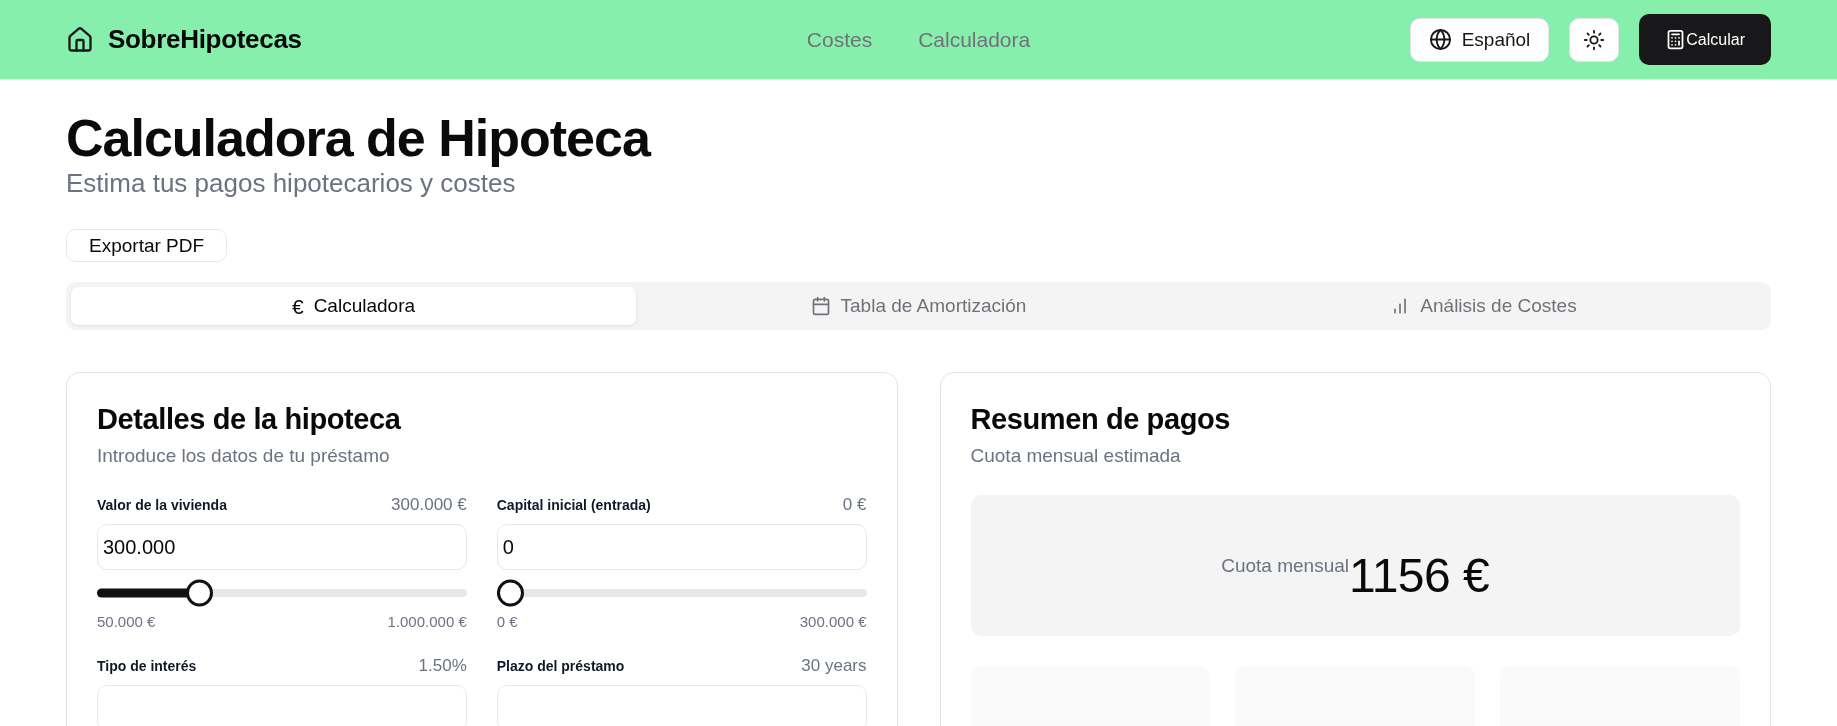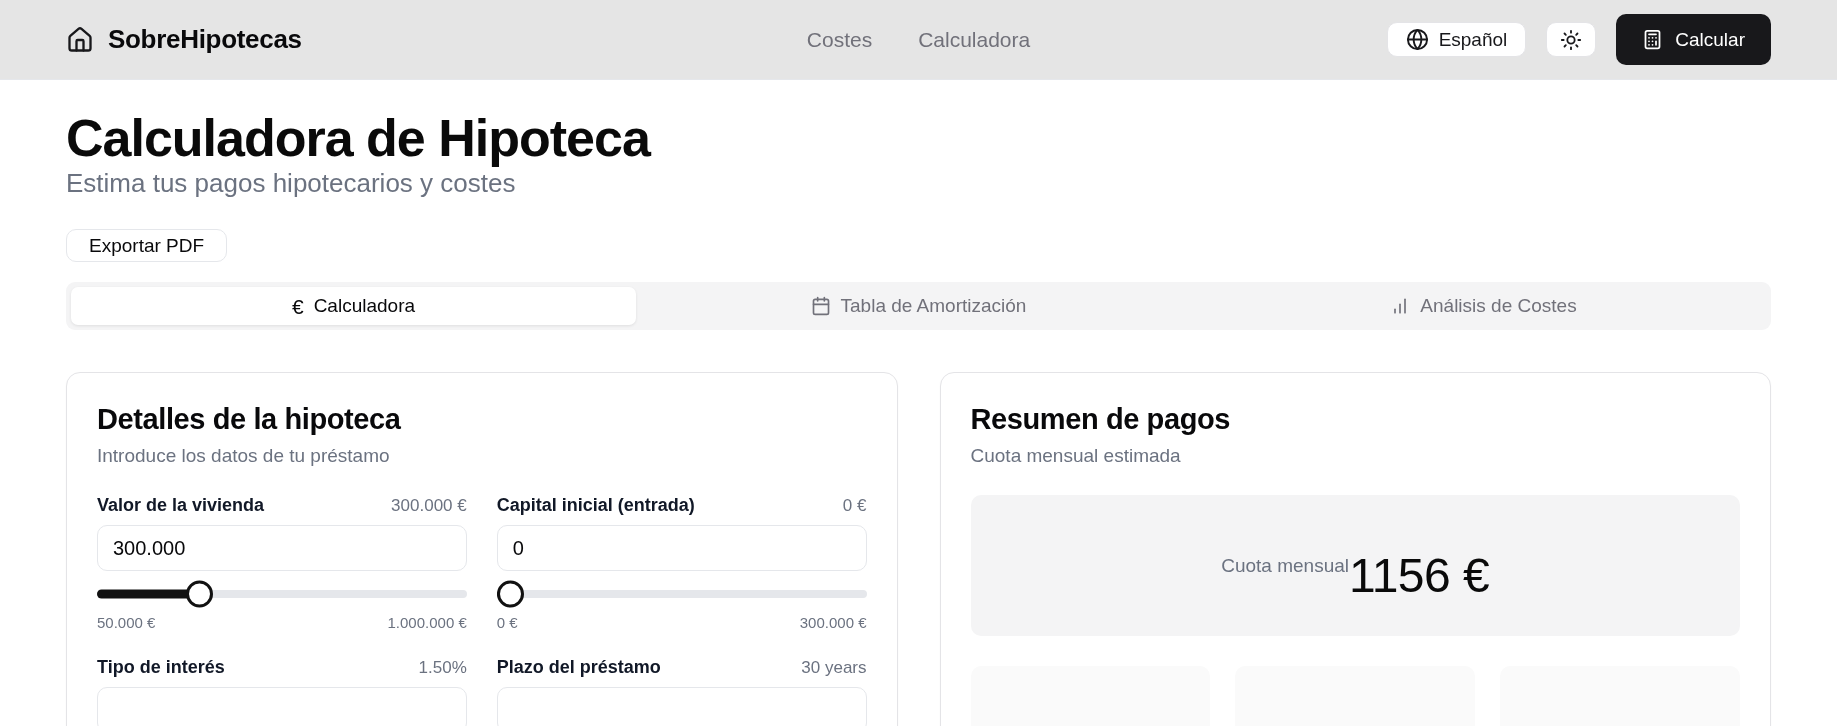--- a/index.html
+++ b/index.html
@@ -12,41 +12,41 @@
   svg { display: block; }
 
   
   .header {
     height: 80px;
     display: flex;
     align-items: center;
     justify-content: center;
     padding: 0 66px;
     border-bottom: 1px solid #e5e7eb;
-    background: #e5e5e5;
+    background: #86efac;
   }
   .brand { display: flex; align-items: center; gap: 14px; flex: 1; }
   .brand-icon { color: #18181b; }
   .brand-name { font-size: 26px; font-weight: 700; letter-spacing: -0.3px; }
   .nav { display: flex; gap: 46px; justify-content: center; }
   .nav a { text-decoration: none; color: #71717a; font-size: 21px; cursor: pointer; }
   .actions { display: flex; align-items: center; gap: 20px; flex: 1; justify-content: flex-end; }
   .btn-outline {
     display: inline-flex; align-items: center; gap: 10px;
-    height: 35px; padding: 0 18px;
+    height: 44px; padding: 0 18px;
     background: #fff; border: 1px solid #e4e4e7; border-radius: 10px;
     font-size: 19px; font-weight: 500; color: #18181b; cursor: pointer;
     font-family: inherit;
   }
   .btn-icononly { width: 50px; padding: 0; justify-content: center; }
   .btn-dark {
-    display: inline-flex; align-items: center; gap: 12px;
+    display: inline-flex; align-items: center; gap: 0;
     height: 51px; padding: 0 26px;
     background: #18181b; color: #fff; border: none; border-radius: 10px;
-    font-size: 19px; font-weight: 500; cursor: pointer;
+    font-size: 16px; font-weight: 500; cursor: pointer;
     font-family: inherit;
   }
 
   
   .main { padding: 0 66px; }
   .page-title { margin-top: 28px; font-size: 52px; font-weight: 700; letter-spacing: -1px; color: #0a0a0a; }
   .page-subtitle { font-size: 26px; color: #6b7280; }
   .export-btn {
     margin-top: 30px;
     display: inline-flex; align-items: center;
@@ -83,26 +83,26 @@
     border: 1px solid #e4e4e7; border-radius: 14px;
     background: #fff; padding: 30px; min-height: 420px;
     box-shadow: 0 1px 2px rgba(0,0,0,0.03);
   }
   .card-title { font-size: 29px; font-weight: 700; letter-spacing: -0.4px; }
   .card-subtitle { margin-top: 9px; font-size: 19px; color: #6b7280; }
 
   
   .fields { margin-top: 28px; display: grid; grid-template-columns: 1fr 1fr; column-gap: 30px; row-gap: 26px; }
   .field-head { display: flex; justify-content: space-between; align-items: baseline; }
-  .field-label { font-size: 18px; font-weight: 600; color: #111827; }
+  .field-label { font-size: 14px; font-weight: 600; color: #111827; }
   .field-value { font-size: 17px; color: #6b7280; }
   .field input {
     margin-top: 9px; width: 100%; height: 46px;
     border: 1px solid #e5e7eb; border-radius: 10px;
-    padding: 0 15px; font-size: 20px; color: #09090b;
+    padding: 0 5px; font-size: 20px; color: #09090b;
     font-family: inherit; background: #fff; outline: none;
   }
   .slider { position: relative; height: 27px; margin-top: 9px; }
   .slider-track {
     position: absolute; top: 50%; transform: translateY(-50%);
     left: 0; right: 0; height: 8px; border-radius: 5px; background: #e5e7eb;
   }
   .slider-fill {
     position: absolute; top: 50%; transform: translateY(-50%);
     left: 0; height: 9px; border-radius: 5px; background: #111111;

